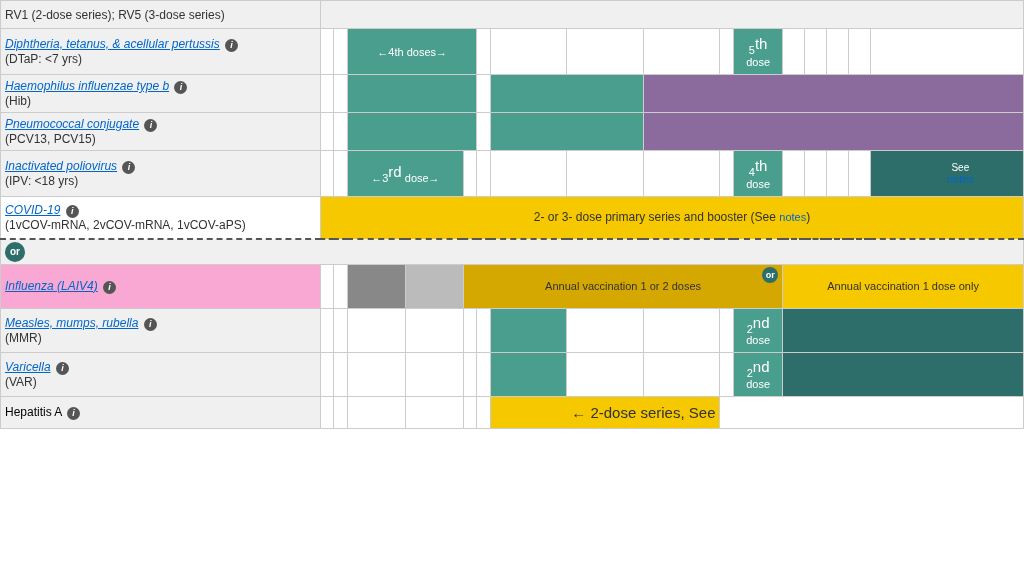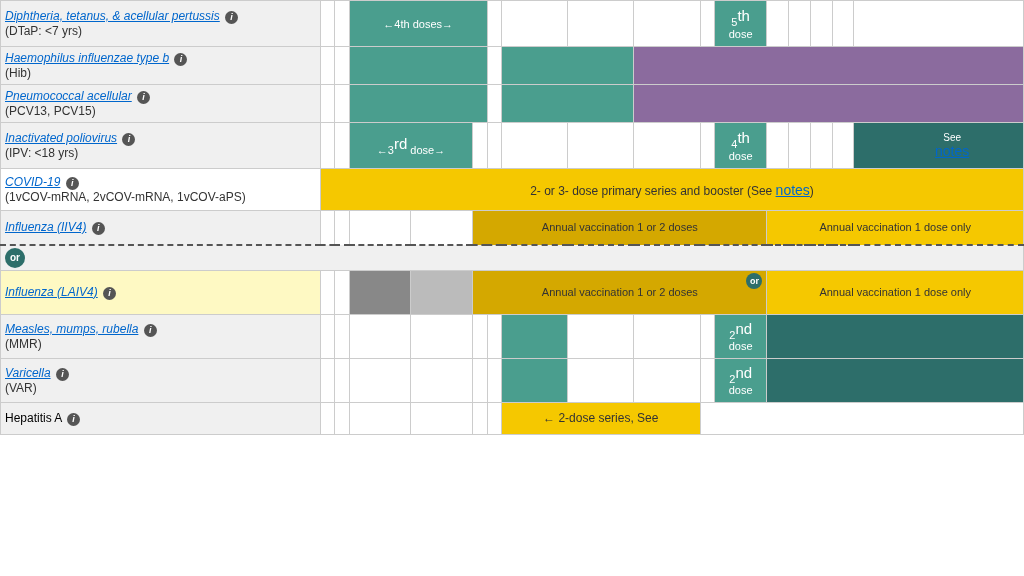--- a/index.html
+++ b/index.html
@@ -91,31 +91,37 @@
       font-size: 10px;
       font-weight: bold;
     }
     .or-cell {
       background: #f0f0f0;
       text-align: left;
       padding: 2px 4px;
     }
     .see-notes {
       color: #0066cc;
-      text-decoration: underline;
-      font-size: 14px;
+      font-size: 11px;
     }
     td { border: 1px solid #b0b0b0; }
   </style>
 </head>
 <body>
 
 <table class="schedule-table">
 
   <tbody>
+      <tr>
+    <td class="vaccine-name-cell">
+      <span style="color:#333;">RV1 (2-dose series); RV5 (3-dose series)</span>
+    </td>
+
+    <td colspan="16" class="bg-stripe" style="height:28px;"></td>
+  </tr>
 
   <tr style="height:46px;">
     <td class="vaccine-name-cell">
       <a href="#">Diphtheria, tetanus, &amp; acellular pertussis</a>
       <span class="info-icon">i</span>
       <br>
       <span class="subtitle">(DTaP: &lt;7 yrs)</span>
     </td>
 
     <td class="bg-white-cell"></td>
@@ -165,21 +171,21 @@
 
     <td class="bg-white-cell"></td>
 
     <td colspan="2" class="bg-teal"></td>
 
     <td colspan="9" class="bg-purple"></td>
   </tr>
 
   <tr style="height:38px;">
     <td class="vaccine-name-cell">
-      <a href="#">Pneumococcal acellular</a>
+      <a href="#">Pneumococcal conjugate</a>
       <span class="info-icon">i</span>
       <br>
       <span class="subtitle">(PCV13, PCV15)</span>
     </td>
     <td class="bg-white-cell"></td>
     <td class="bg-white-cell"></td>
     <td colspan="3" class="bg-teal"></td>
     <td class="bg-white-cell"></td>
     <td colspan="2" class="bg-teal"></td>
     <td colspan="9" class="bg-purple"></td>
@@ -225,49 +231,29 @@
       <span class="info-icon">i</span>
       <br>
       <span class="subtitle">(1vCOV-mRNA, 2vCOV-mRNA, 1vCOV-aPS)</span>
     </td>
 
     <td colspan="16" class="bg-yellow span-text" style="text-align:center; font-size:12px;">
       2- or 3- dose primary series and booster (See <span class="see-notes">notes</span>)
     </td>
   </tr>
 
-  <tr style="height:34px;" class="dashed-border-bottom">
-    <td class="vaccine-name-cell" style="background:#f0f0f0;">
-      <a href="#">Influenza (IIV4)</a>
-      <span class="info-icon">i</span>
-    </td>
-
-    <td class="bg-white-cell"></td>
-    <td class="bg-white-cell"></td>
-
-    <td class="bg-white-cell"></td>
-    <td class="bg-white-cell"></td>
-
-    <td colspan="7" class="bg-yellow-dark span-text" style="border-bottom: 2px dashed #555;">
-      Annual vaccination 1 or 2 doses
-    </td>
-
-    <td colspan="5" class="bg-yellow span-text" style="border-bottom: 2px dashed #555;">
-      Annual vaccination 1 dose only
-    </td>
-  </tr>
 
   <tr style="height:24px;">
     <td class="or-cell" colspan="17" style="background:#f0f0f0; border-top:2px dashed #555; border-bottom:none; padding:2px 4px;">
       <span class="or-badge">or</span>
     </td>
   </tr>
 
   <tr style="height:44px;">
-    <td class="vaccine-name-cell" style="background:#fef9c3;">
+    <td class="vaccine-name-cell" style="background:#f9a8d4;">
       <a href="#">Influenza (LAIV4)</a>
       <span class="info-icon">i</span>
     </td>
     <td class="bg-white-cell"></td>
     <td class="bg-white-cell"></td>
 
     <td class="bg-gray"></td>
 
     <td class="bg-gray-light"></td>
 
@@ -335,19 +321,19 @@
       <span>Hepatitis A</span>
       <span class="info-icon">i</span>
     </td>
     <td class="bg-white-cell"></td>
     <td class="bg-white-cell"></td>
     <td class="bg-white-cell"></td>
     <td class="bg-white-cell"></td>
     <td class="bg-white-cell"></td>
     <td class="bg-white-cell"></td>
 
-    <td colspan="3" class="bg-yellow span-text" style="font-size:12px;">
+    <td colspan="3" class="bg-yellow span-text" style="font-size:15px;text-align:right;">
       ← 2-dose series, See
     </td>
     <td colspan="7" class="bg-white-cell"></td>
   </tr>
 </tbody>
   </table>
 
 </body></html>

